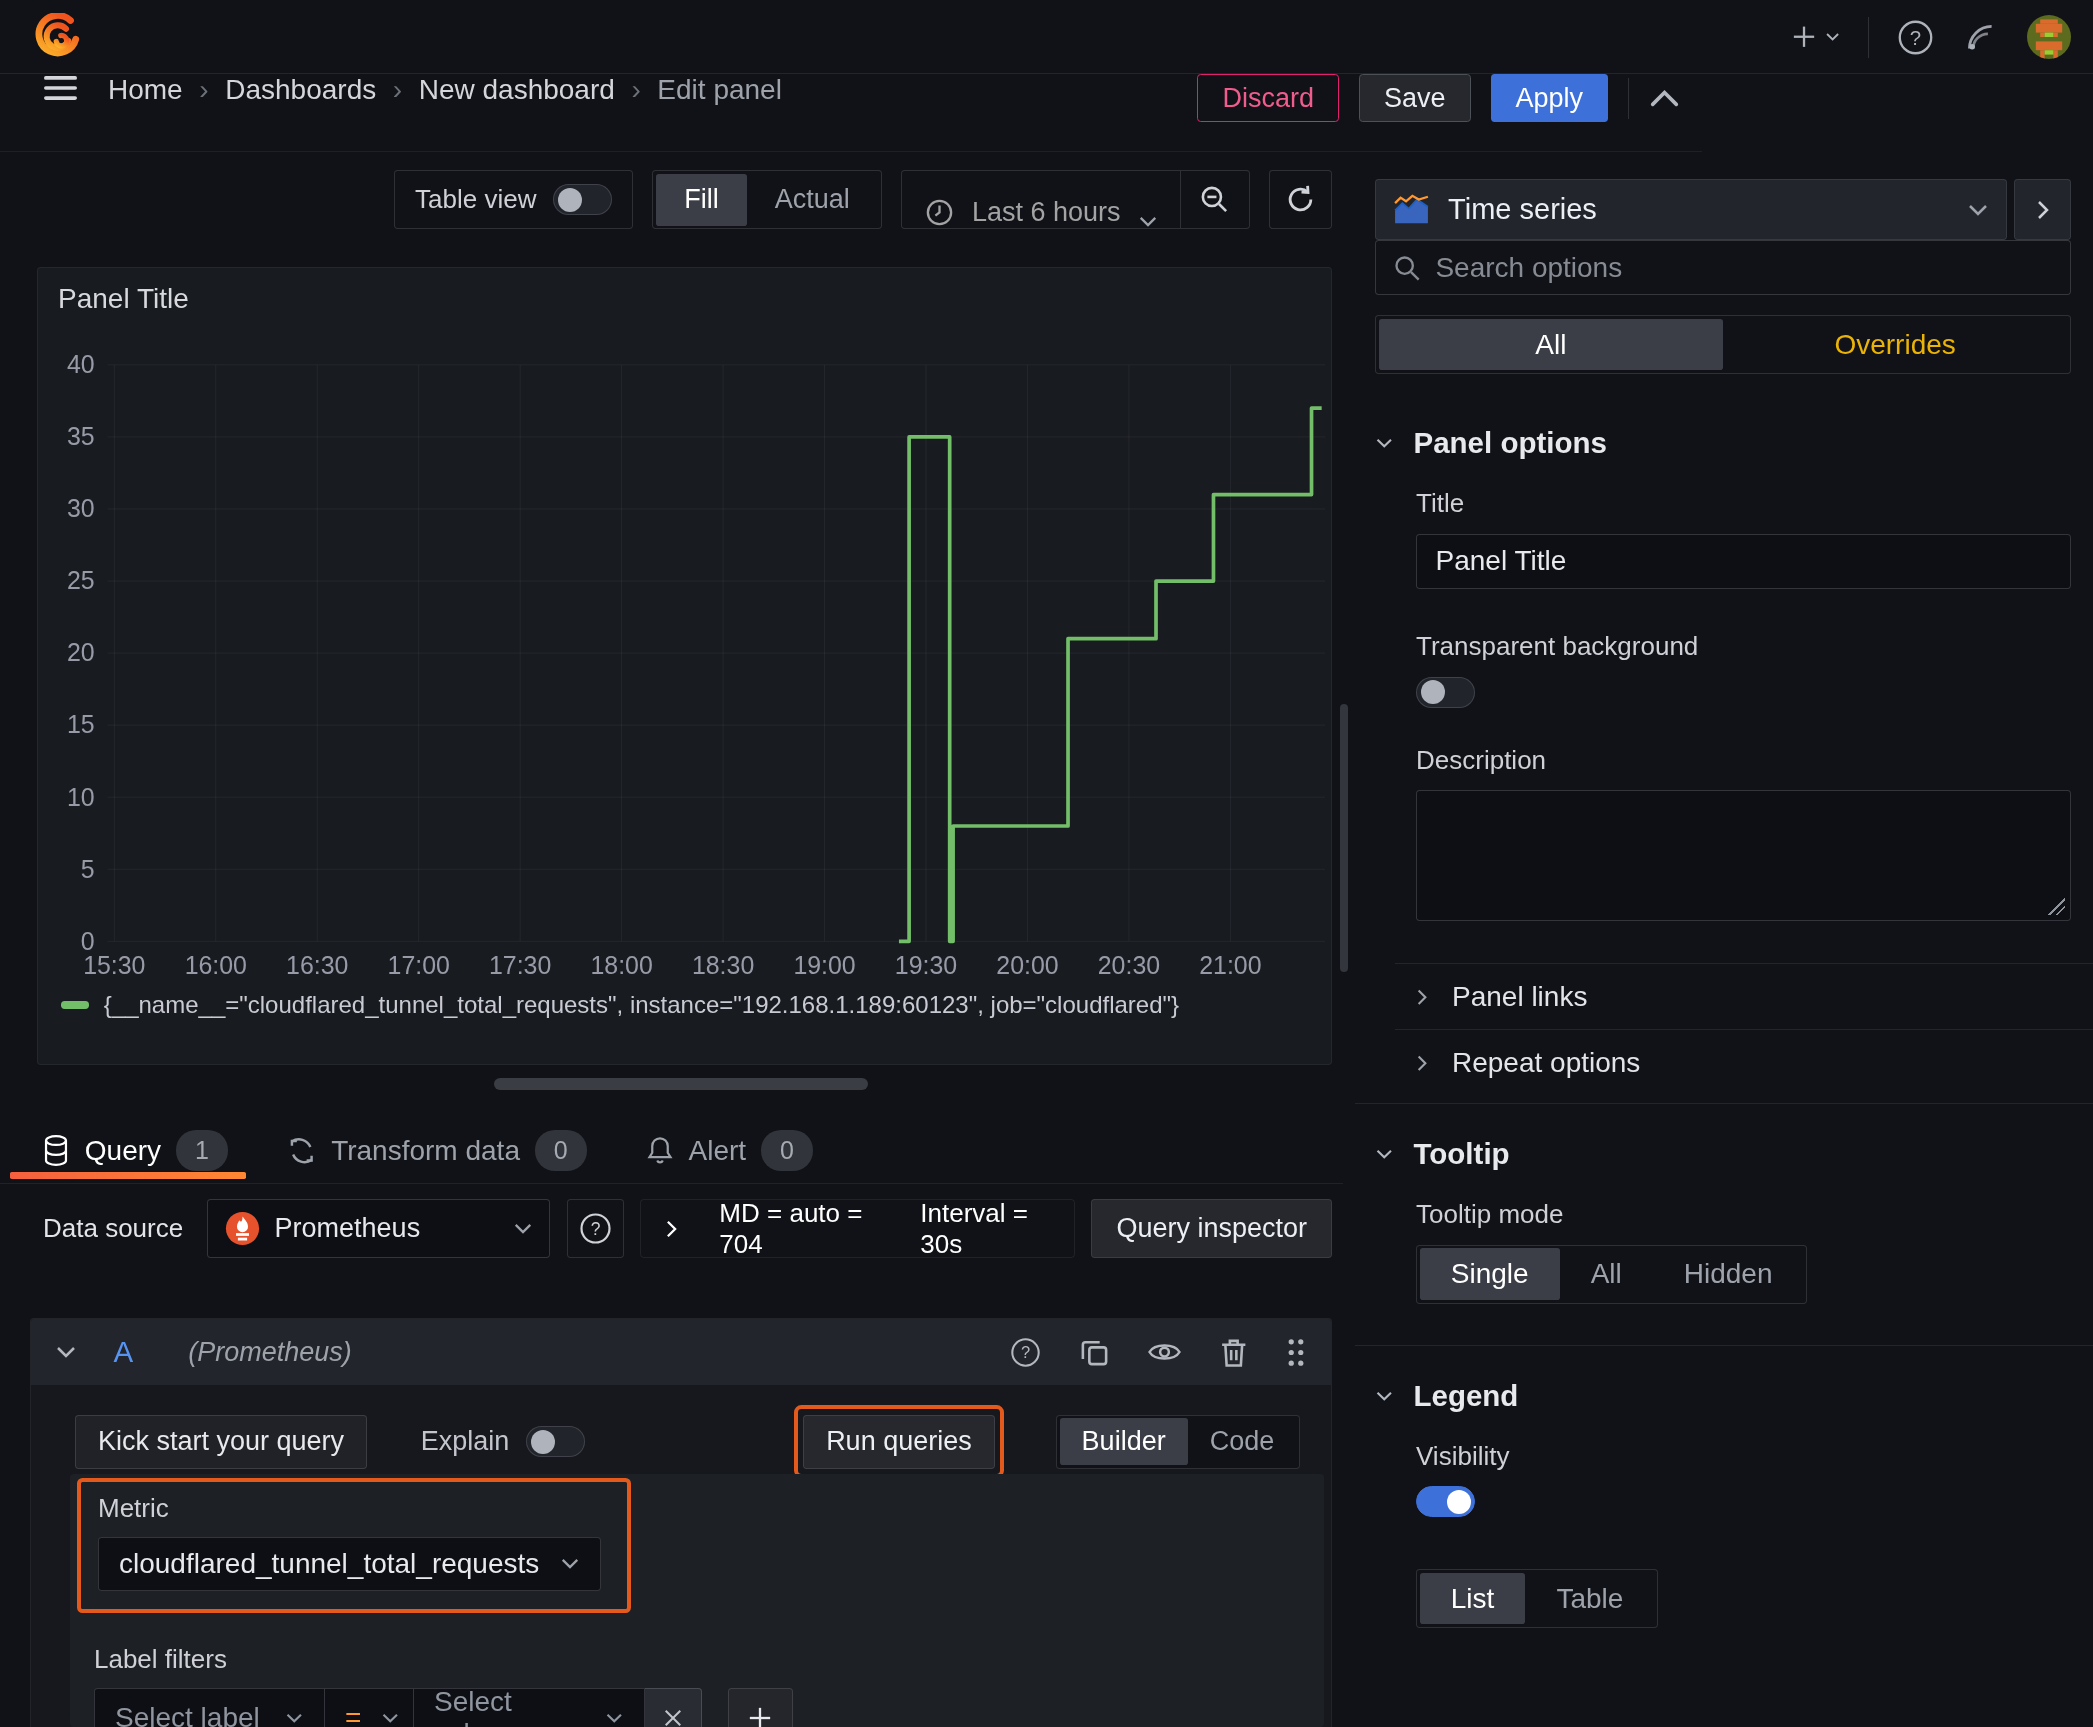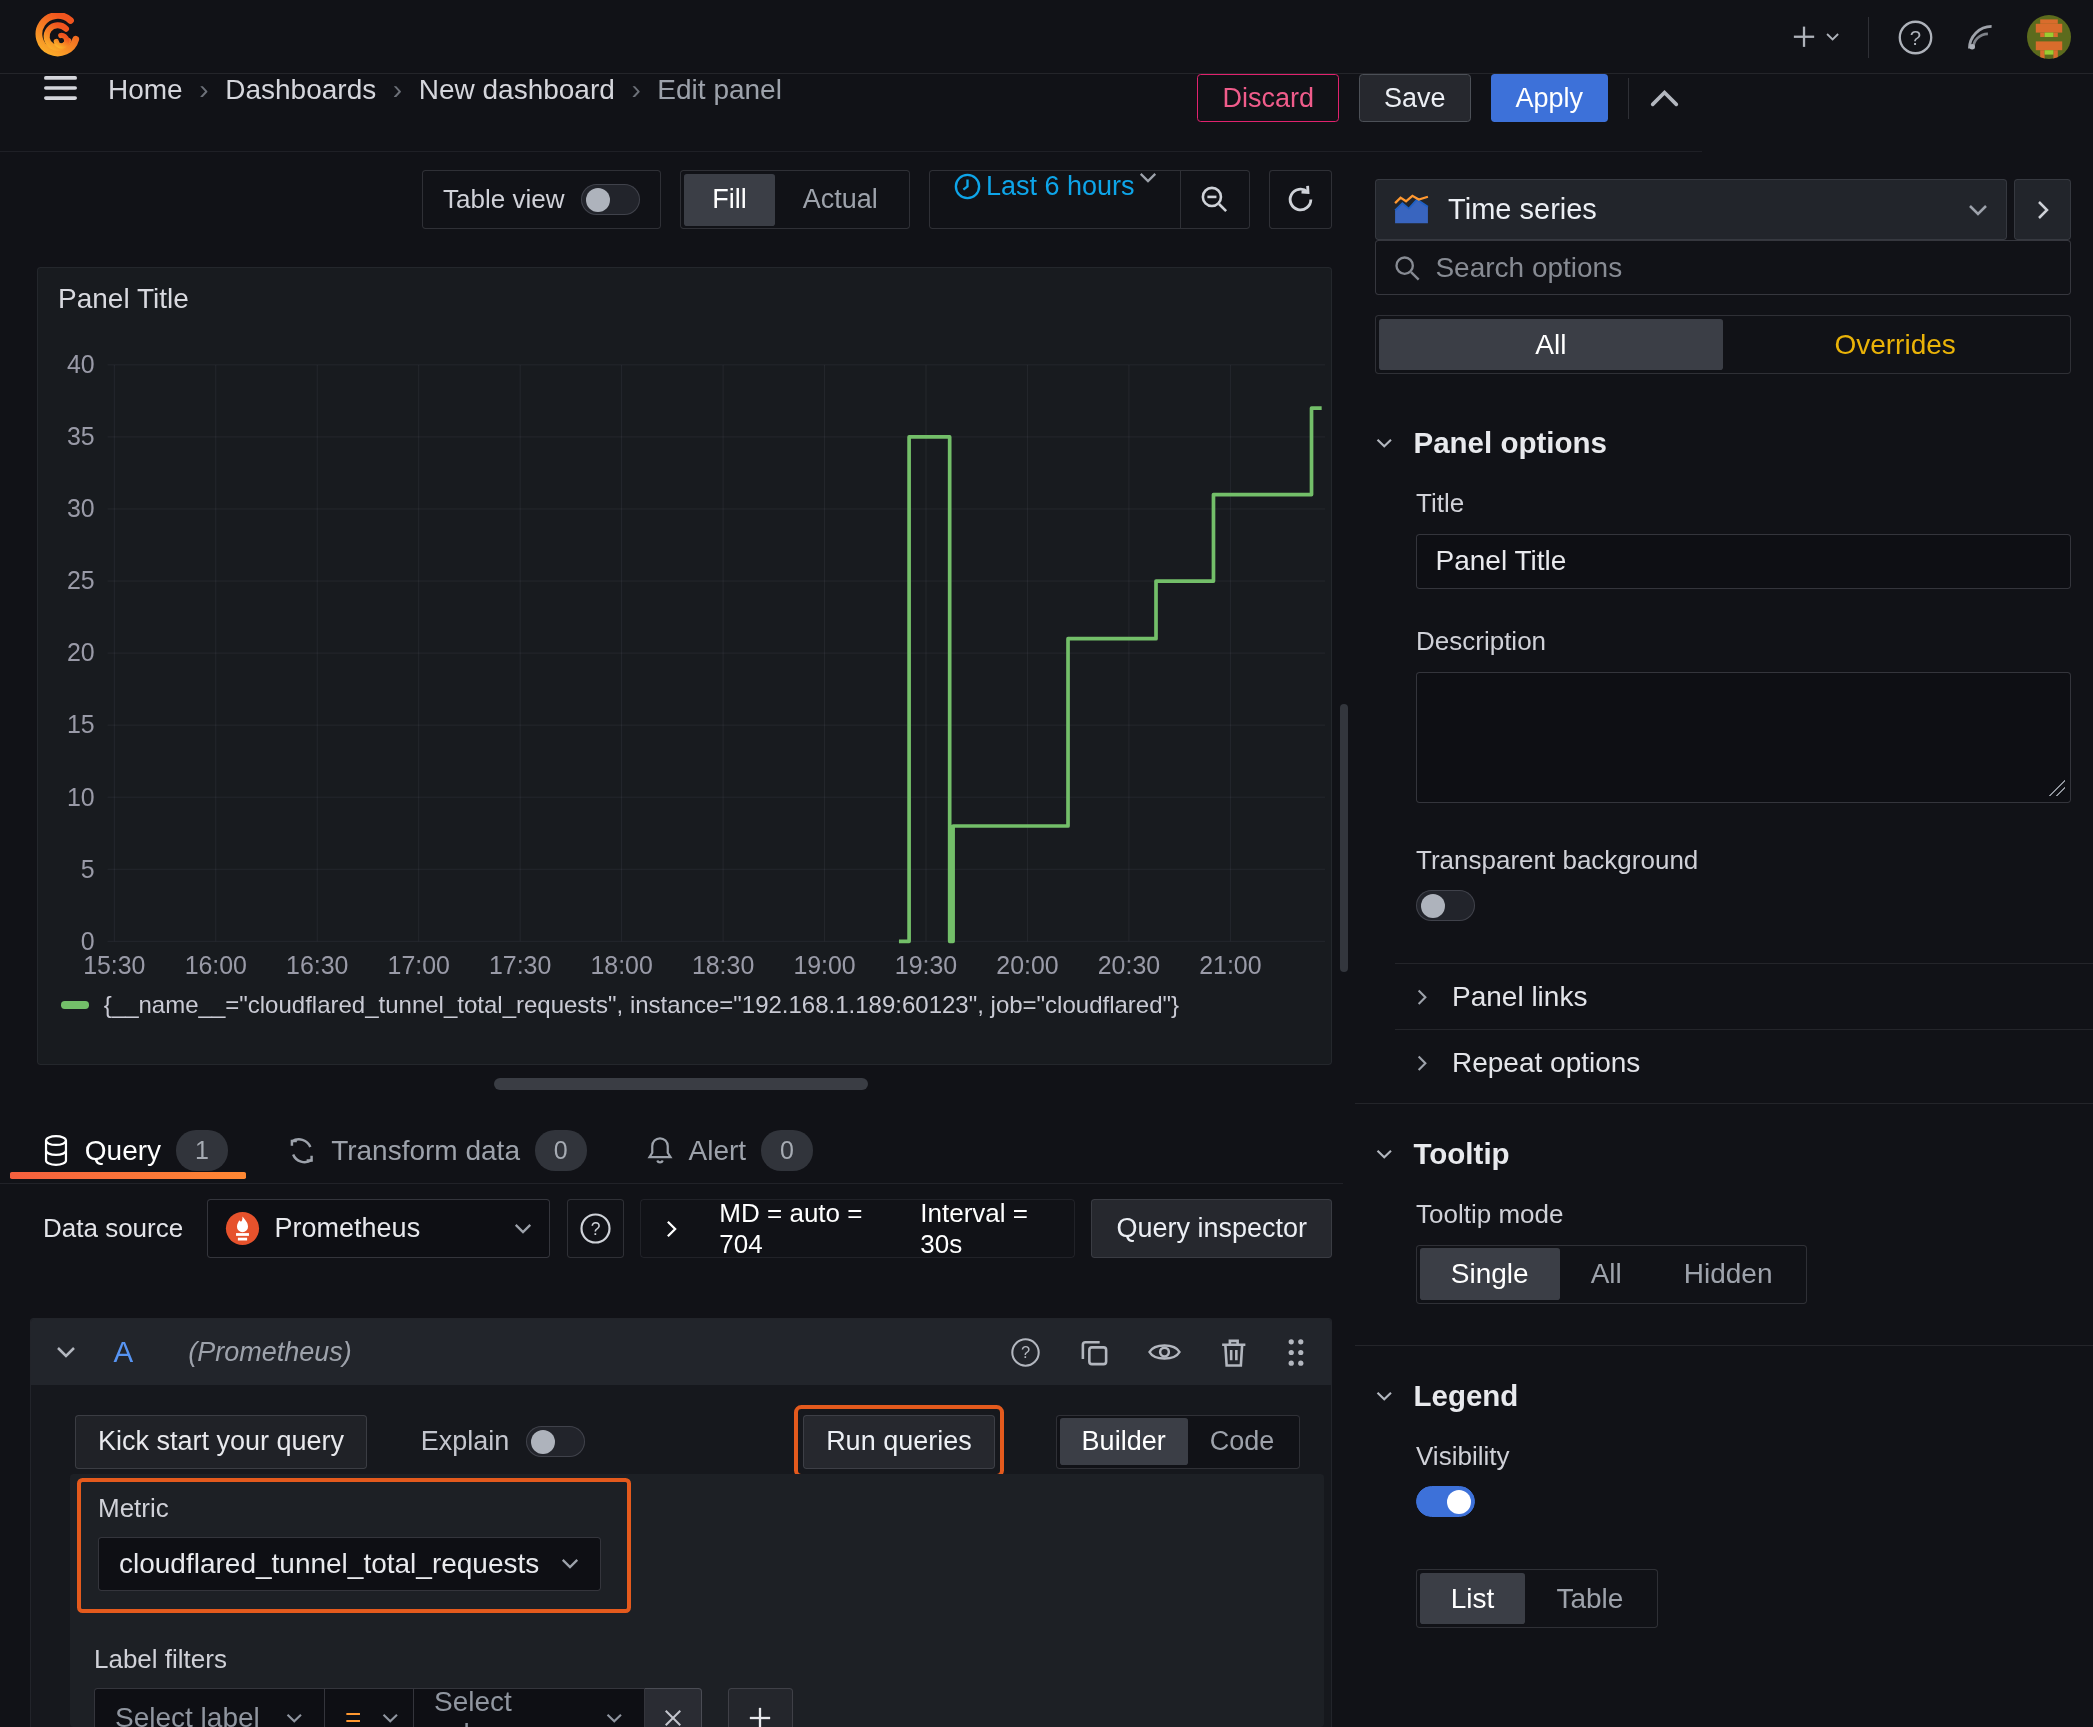--- a/index.html
+++ b/index.html
@@ -48,21 +48,21 @@
   #sidebar{position:absolute;left:1355px;top:151px;right:0;bottom:0;padding:28px 22px 0 20px;overflow:hidden;}
 
   
   #viewbar{position:absolute;top:19.4px;right:23px;display:flex;gap:19.4px;height:59px;align-items:center;}
   .ctl{height:59px;border:0.9px solid rgba(204,204,220,.16);border-radius:3.7px;display:flex;align-items:center;background:#111217;}
   .tableview{padding:0 20px;gap:16.6px;color:#ccccdc;font-size:27px;justify-content:center;}
   .seg{height:59px;border:0.9px solid rgba(204,204,220,.16);border-radius:3.7px;display:inline-flex;align-items:stretch;padding:2.8px;background:#111217;}
   .seg .opt{display:flex;align-items:center;justify-content:center;padding:0 28px;color:#9da2ab;border-radius:2.8px;}
   .seg .opt.sel{background:#3b3e46;color:#ffffff;}
   .timegroup{display:flex;align-items:stretch;}
-  .timemain{display:flex;align-items:flex-start;gap:3px;padding:0 22px;color:#0ea5e9;}
+  .timemain{display:flex;align-items:flex-end;gap:17px;padding:0 22px;color:#a3a3a3;}
   .timezoom{display:flex;align-items:center;padding:0 18.5px;border-left:0.9px solid rgba(204,204,220,.16);color:#cfd2d8;}
   .sqbtn{width:63px;height:59px;border:0.9px solid rgba(204,204,220,.16);border-radius:3.7px;display:flex;align-items:center;justify-content:center;color:#cfd2d8;background:#111217;}
 
   
   .toggle{width:59px;height:31px;border-radius:15.7px;background:#22242b;border:0.9px solid rgba(204,204,220,.18);position:relative;flex:none;}
   .toggle::after{content:"";position:absolute;width:24px;height:24px;border-radius:50%;background:#aeb3bc;top:2.8px;left:3.7px;}
   .toggle.on{background:#3d71d9;border-color:#3d71d9;}
   .toggle.on::after{left:auto;right:2.8px;background:#ffffff;}
 
   
@@ -587,30 +587,30 @@
     <span>Panel options</span>
   </div>
 
   <div class="sb-field" style="margin-top:28px;">
     <div class="lbl">Title</div>
     <div class="sb-input">
       <input readonly="" value="Panel Title" style="">
     </div>
   </div>
 
+  <div class="sb-field" style="margin-top:42px;">
+    <div class="lbl">Transparent background</div>
+    <span class="toggle" style="display:block;margin-top:14.8px;"></span>
+  </div>
+
   <div class="sb-field" style="margin-top:37px;">
     <div class="lbl">Description</div>
     <div class="sb-textarea">
       <span class="resize-handle"></span>
     </div>
-  </div>
-
-  <div class="sb-field" style="margin-top:42px;">
-    <div class="lbl">Transparent background</div>
-    <span class="toggle" style="display:block;margin-top:14.8px;"></span>
   </div>
 
   <div class="sb-divider inset" style="margin-top:42px;"></div>
   <div class="collapse-row">
     <span class="ico chev">
       <svg width="12" height="18.5" viewBox="0 0 14 22" fill="none" stroke="currentColor" stroke-width="2.5">
           <path d="M3 3 l8 8 -8 8"></path>
         </svg>
     </span>
     <span>Panel links</span>

